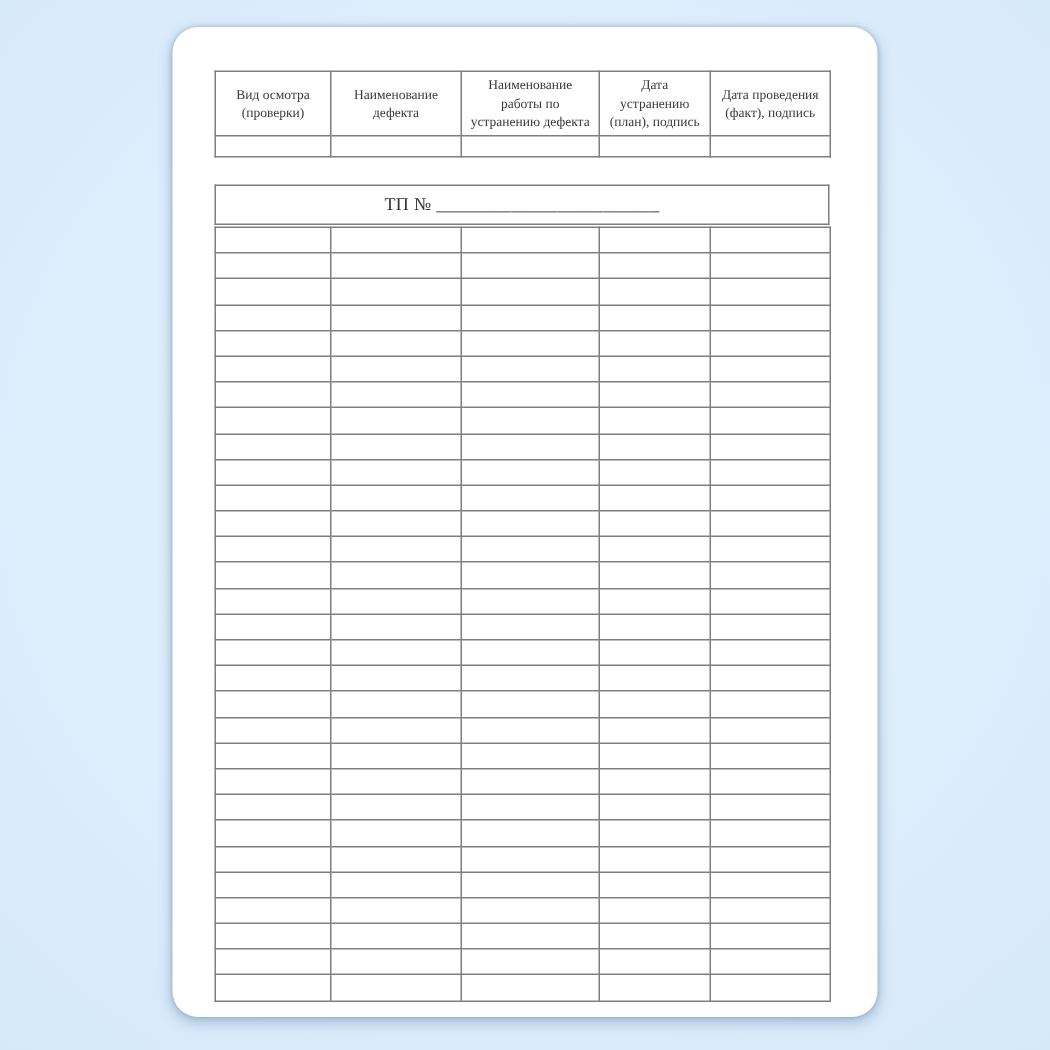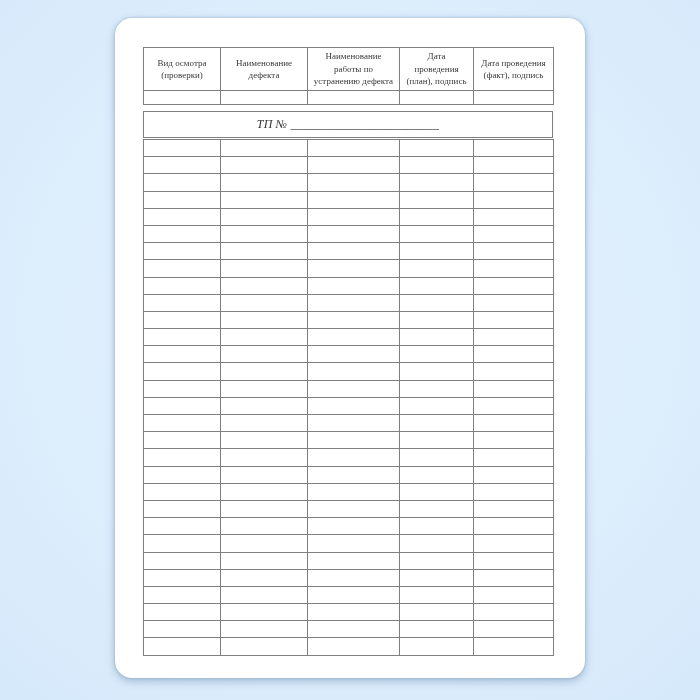--- a/index.html
+++ b/index.html
@@ -55,21 +55,21 @@
     vertical-align: middle;
     font-size: 9px;
     line-height: 12.5px;
     color: #3a3a3a;
     white-space: pre-line;
     padding: 1px 2px;
   }
   .hdr-table td.hdr-empty-cell {
     height: 13px;
   }
-  .tp-table { margin-top: 6px; font-style: italic; }
+  .tp-table { margin-top: 18px; }
   .tp-table td {
     height: 25px;
     text-align: center;
     vertical-align: middle;
     font-size: 12px;
     color: #333333;
     letter-spacing: 0.2px;
   }
   .body-table { margin-top: 1px; }
   .body-table td {
@@ -93,21 +93,21 @@
       <tbody>
         <tr>
           <td class="hdr-cell">Вид осмотра
 (проверки)</td>
           <td class="hdr-cell">Наименование
 дефекта</td>
           <td class="hdr-cell">Наименование
 работы по
 устранению дефекта</td>
           <td class="hdr-cell">Дата
-проведения
+устранению
 (план), подпись</td>
           <td class="hdr-cell">Дата проведения
 (факт), подпись</td>
         </tr>
         <tr>
           <td class="hdr-empty-cell"></td>
           <td class="hdr-empty-cell"></td>
           <td class="hdr-empty-cell"></td>
           <td class="hdr-empty-cell"></td>
           <td class="hdr-empty-cell"></td>

